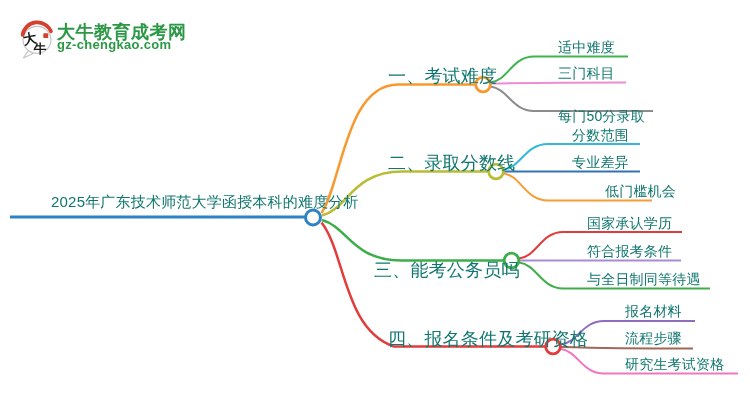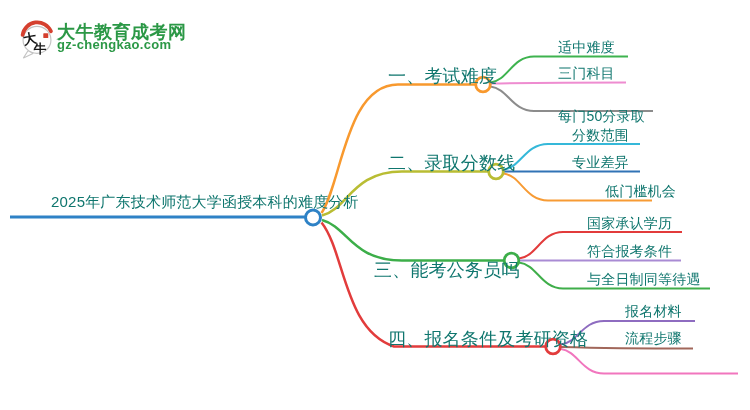--- a/index.html
+++ b/index.html
@@ -94,14 +94,15 @@
   <div class="lbl lbl-child" style="left:572px;top:184px;margin-left:33px;">低门槛机会</div>
 
   <div class="lbl lbl-branch" style="left:374px;top:243px;margin-top:18px;">三、能考公务员吗</div>
   <div class="lbl lbl-child" style="left:587px;top:216px;">国家承认学历</div>
   <div class="lbl lbl-child" style="left:587px;top:244px;">符合报考条件</div>
   <div class="lbl lbl-child" style="left:587px;top:272px;">与全日制同等待遇</div>
 
   <div class="lbl lbl-branch" style="left:388px;top:330px;">四、报名条件及考研资格</div>
   <div class="lbl lbl-child" style="left:625px;top:304px;">报名材料</div>
   <div class="lbl lbl-child" style="left:625px;top:331px;">流程步骤</div>
+  <div class="lbl lbl-child" style="left:625px;top:357px;">研究生考试资格</div>
 
 </div>
 
 </body></html>

